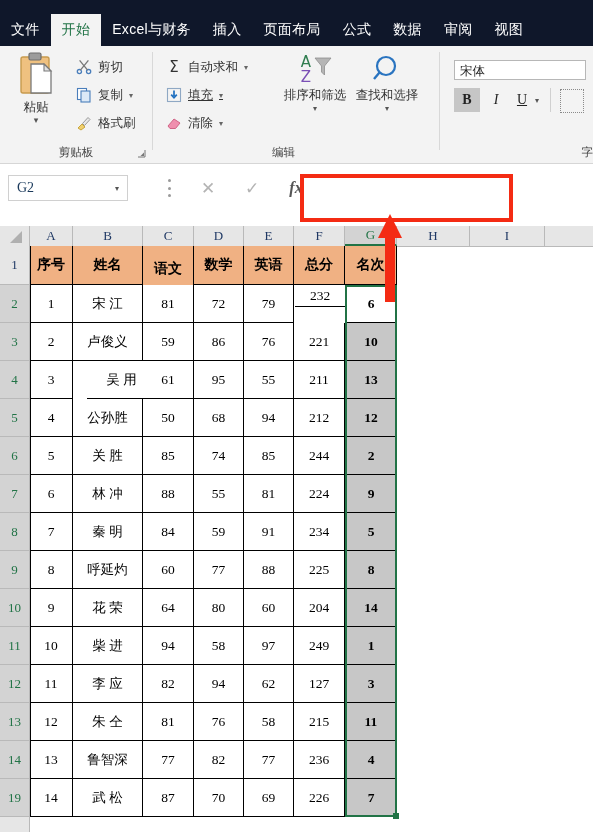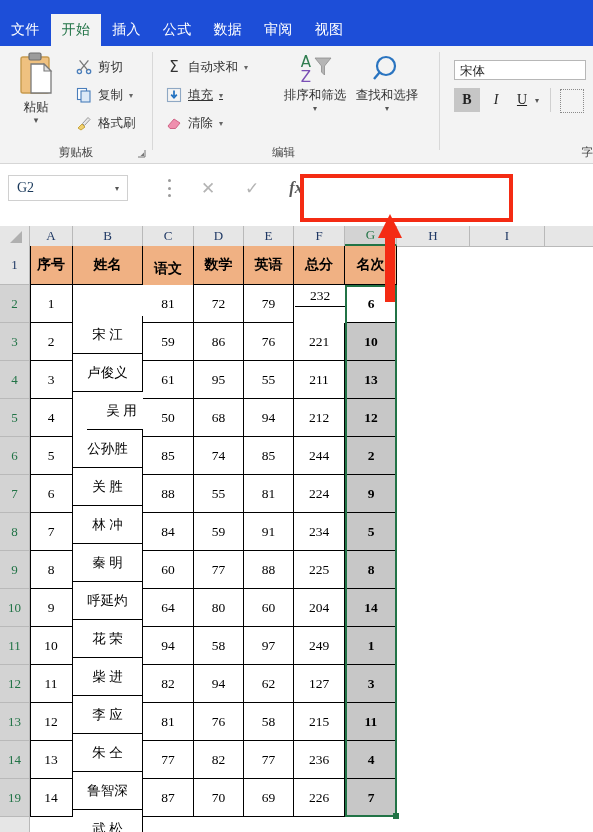--- a/index.html
+++ b/index.html
@@ -6,21 +6,21 @@
   body{
     width:593px;height:832px;overflow:hidden;position:relative;
     font-family:"Liberation Sans","DejaVu Sans",sans-serif;
     background:#ffffff;
     -webkit-font-smoothing:antialiased;
   }
 
   
   #tabbar{
     position:absolute;left:0;top:0;width:593px;height:46px;
-    background:#1d4ed8;
+    background:#0f172a;
   }
   #tabstrip{
     position:absolute;left:0;top:14px;height:32px;width:593px;
     display:flex;align-items:stretch;
   }
   .tab{
     display:flex;align-items:center;justify-content:center;
     color:#ffffff;font-size:14px;padding:0 11px;white-space:nowrap;
     letter-spacing:.3px;
   }
@@ -179,37 +179,39 @@
   }
   .cell.hdr{
     background:#f0b183;font-weight:bold;font-size:14px;
     font-family:"Liberation Serif",serif;
   }
   .cell.rank{
     background:#c7c7c7;font-weight:bold;font-size:13.5px;
     border-right:none;
   }
   .cell.rank.first{background:#fff;}
-  .cell.name{letter-spacing:0;margin-top:31px;}
+  .cell.name{letter-spacing:0;}
   #selbox{
     position:absolute;border:2px solid #217346;box-sizing:border-box;pointer-events:none;
   }
   #selhandle{
     position:absolute;width:6px;height:6px;background:#217346;pointer-events:none;
   }
   #tableLeftBorder{position:absolute;background:#000;}
 </style>
 </head>
 <body>
 
 <div id="tabbar">
   <div id="tabstrip">
       <div class="tab">文件</div>
       <div class="tab active">开始</div>
+      <div class="tab">Excel与财务</div>
       <div class="tab">插入</div>
+      <div class="tab">页面布局</div>
       <div class="tab">公式</div>
       <div class="tab">数据</div>
       <div class="tab">审阅</div>
       <div class="tab">视图</div>
     </div>
 </div>
 
 <div id="ribbon">
 
   <div class="grp" id="g-clip">

